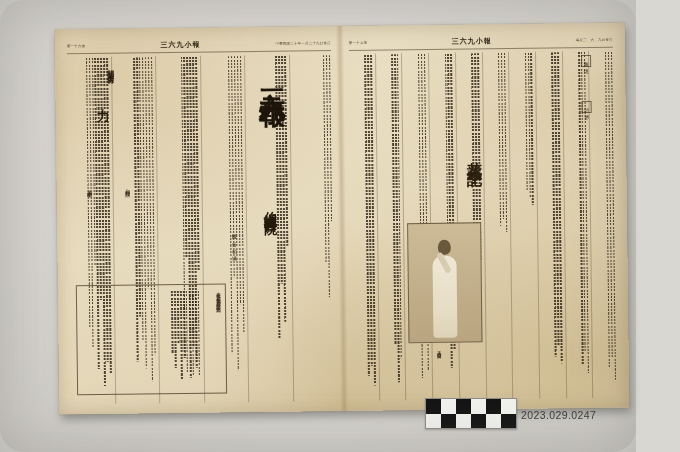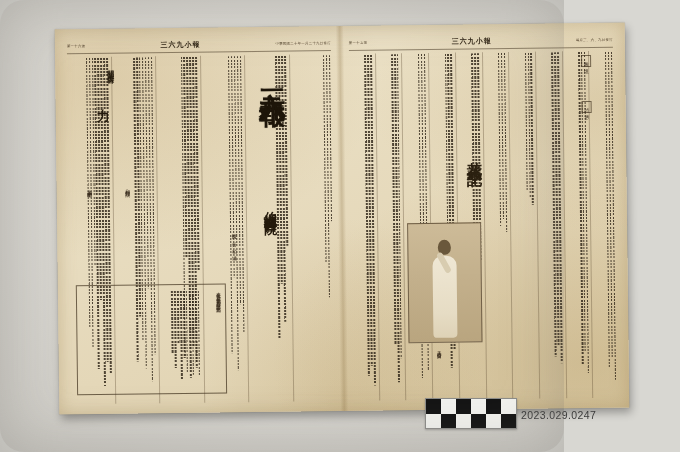--- a/index.html
+++ b/index.html
@@ -8,21 +8,21 @@
   }
   body {
     width: 680px;
     height: 452px;
     background: #d8d7d2;
     font-family: "Liberation Sans", sans-serif;
     overflow: hidden;
   }
   .photo-stage {
     position: relative;
-    width: 564px;
+    width: 636px;
     height: 452px;
     background: radial-gradient(ellipse at 48% 42%, #e3e1db 0%, #d6d4ce 55%, #c9c7c1 100%);
     border-radius: 24px;
   }
   
   .sheet {
     position: absolute;
     left: 57px;
     top: 26px;
     width: 570px;

